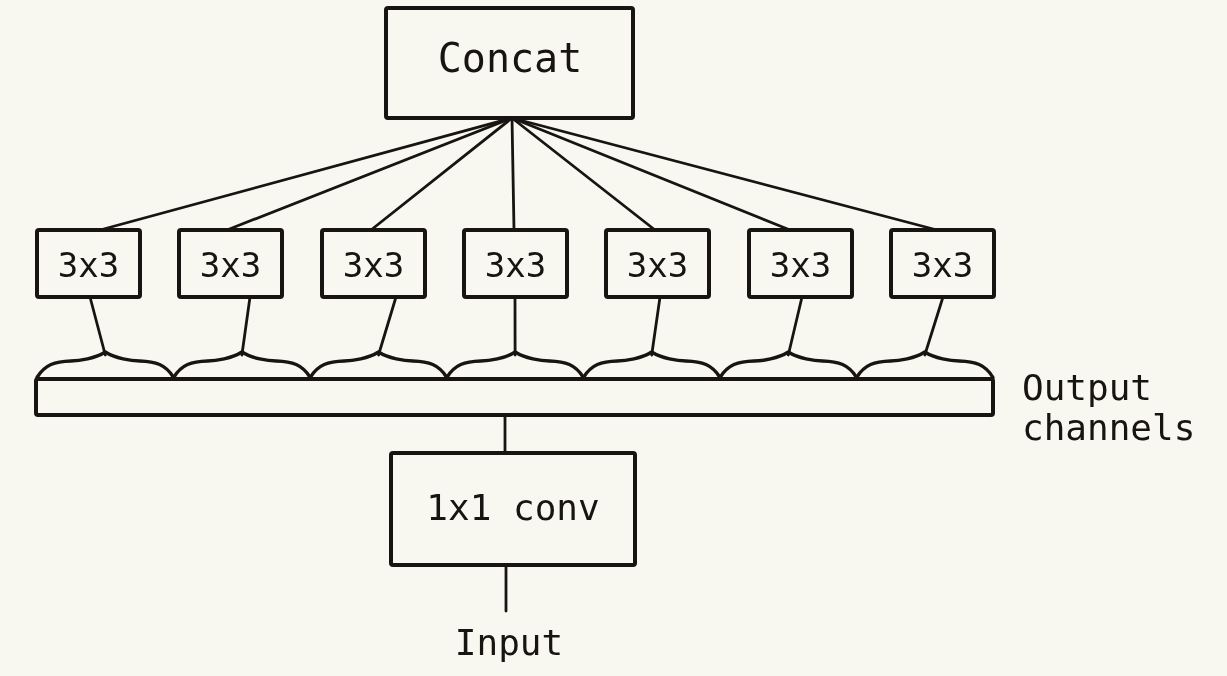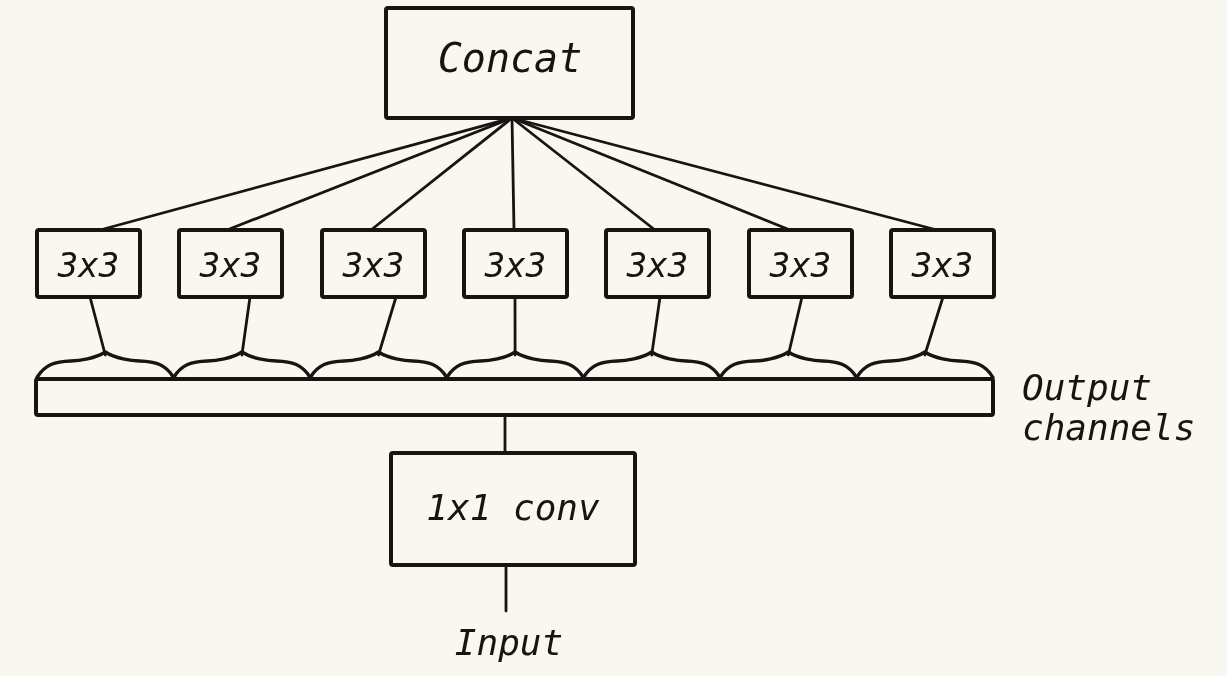--- a/index.html
+++ b/index.html
@@ -6,21 +6,21 @@
     --bg:#f9f8f0;
     --ink:#171411;
   }
   html,body{margin:0;padding:0;}
   body{
     width:1227px;height:676px;
     background:var(--bg);
     font-family:"DejaVu Sans Mono", monospace;
     overflow:hidden;
   }
-  .stage{position:relative;width:1227px;height:676px;font-style:italic;}
+  .stage{position:relative;width:1227px;height:676px;}
   svg{display:block;}
   .box{fill:var(--bg);stroke:var(--ink);stroke-width:4;}
   .bar{fill:var(--bg);stroke:var(--ink);stroke-width:4;}
   .wire{stroke:var(--ink);stroke-width:2.8;fill:none;stroke-linecap:round;}
   .brace{stroke:var(--ink);stroke-width:3.4;fill:none;stroke-linecap:round;stroke-linejoin:round;}
   .lbl{fill:var(--ink);font-family:"DejaVu Sans Mono", monospace;}
   .lbl-concat{font-size:40px;text-anchor:middle;}
   .lbl-3x3{font-size:34px;text-anchor:middle;}
   .lbl-caption{font-size:36px;text-anchor:start;}
   .lbl-conv1x1{font-size:36px;text-anchor:middle;}

